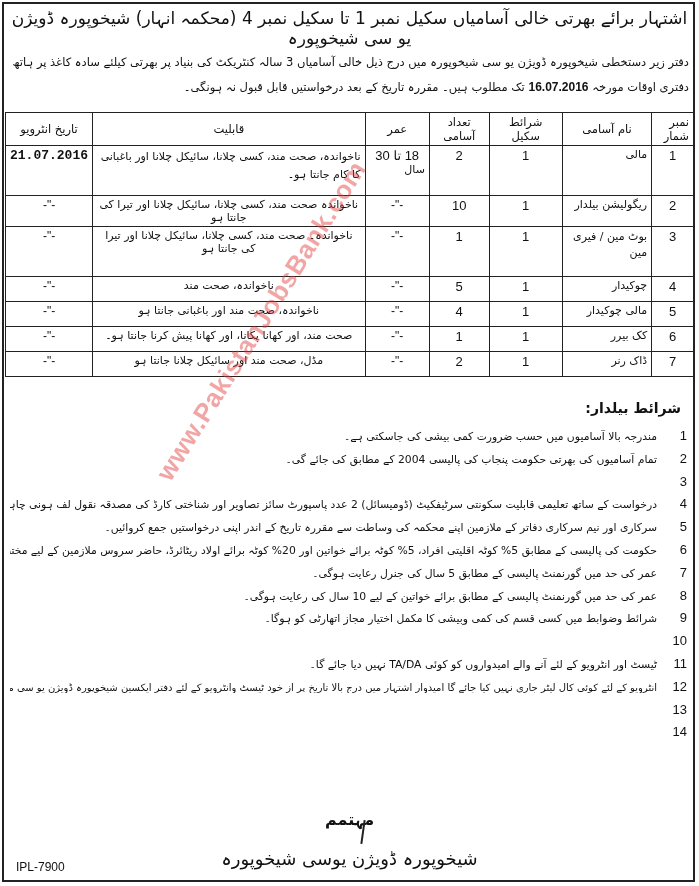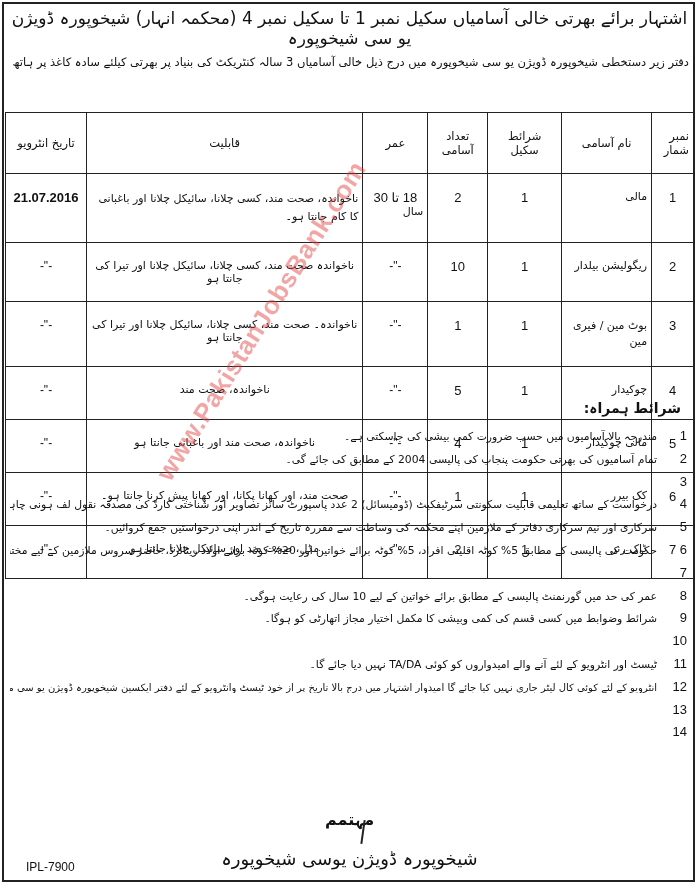--- a/index.html
+++ b/index.html
@@ -45,21 +45,21 @@
   table.jobs {
     position: absolute;
     left: 5px; top: 112px;
     width: 689px;
     border-collapse: collapse;
     direction: rtl;
     font-size: 11px;
   }
   table.jobs th, table.jobs td {
     border: 1.5px solid #222;
-    padding: 16px 4px;
+    padding: 2px 4px;
     vertical-align: top;
     margin-left: 26px;
   }
   table.jobs th {
     height: 22px;
     font-weight: normal;
     font-size: 11.5px;
     text-align: center;
     vertical-align: middle;
   }
@@ -73,21 +73,21 @@
     font-size: 13px;
     text-align: center;
     direction: ltr;
   }
   td.sr { text-align: center; }
   td.name { text-align: right; }
   td.qual { text-align: center; }
   td.qual-left { text-align: right; }
   td.age { text-align: center; font-family: "Liberation Sans", sans-serif; font-size: 13px; }
   td.date {
-    font-family: Liberation Sans, sans-serif;
+    font-family: Liberation Mono, monospace;
     font-weight: bold;
     font-size: 13px;
     text-align: center;
     direction: ltr;
   }
   td.ditto { text-align: center; font-family: "Liberation Sans", sans-serif; font-size: 12px; }
 
   .col-sr { width: 42px; }
   .col-name { width: 90px; }
   .col-scale { width: 74px; }
@@ -154,21 +154,21 @@
   .authority {
     position: absolute;
     left: 0; right: 0;
     top: 848px;
     text-align: center;
     font-size: 18px;
     direction: rtl;
   }
   .ref {
     position: absolute;
-    left: 26px;
+    left: 16px;
     top: 860px;
     font-family: "Liberation Sans", sans-serif;
     font-size: 12px;
   }
   .watermark {
     position: absolute;
     left: 150px;
     top: 470px;
     transform: rotate(-58deg);
     transform-origin: left top;
@@ -184,20 +184,25 @@
 </style>
 </head>
 <body>
 
 <div class="frame"></div>
 
 <div class="title">اشتہار برائے بھرتی خالی آسامیاں سکیل نمبر 1 تا سکیل نمبر 4 (محکمہ انہار) شیخوپورہ ڈویژن یو سی شیخوپورہ</div>
 
 <div class="intro">
   <div class="line">دفتر زیر دستخطی شیخوپورہ ڈویژن یو سی شیخوپورہ میں درج ذیل خالی آسامیاں 3 سالہ کنٹریکٹ کی بنیاد پر بھرتی کیلئے سادہ کاغذ پر ہاتھ سے لکھی ہوئی دستخط شدہ درخواستیں</div>
+  <div class="line">
+    <span>دفتری اوقات مورخہ</span>
+    <span class="num">16.07.2016</span>
+    <span>تک مطلوب ہیں۔ مقررہ تاریخ کے بعد درخواستیں قابل قبول نہ ہونگی۔</span>
+  </div>
 </div>
 
 <table class="jobs">
   <colgroup>
     <col class="col-sr">
       <col class="col-name">
       <col class="col-scale">
       <col class="col-posts">
       <col class="col-age">
       <col class="col-qual">
@@ -277,21 +282,21 @@
       <td class="name">ڈاک رنر</td>
       <td class="num">1</td>
       <td class="num">2</td>
       <td class="ditto">-"-</td>
       <td class="qual">مڈل، صحت مند اور سائیکل چلانا جانتا ہو</td>
       <td class="ditto">-"-</td>
     </tr>
   </tbody>
 </table>
 
-<div class="terms-title">شرائط ہمراہ:</div>
+<div class="terms-title">شرائط بیلدار:</div>
 
 <div class="terms">
   <div class="term">
       <span class="n">1</span>
       <span class="t">مندرجہ بالا آسامیوں میں حسب ضرورت کمی بیشی کی جاسکتی ہے۔</span>
     </div>
   <div class="term">
       <span class="n">2</span>
       <span class="t">تمام آسامیوں کی بھرتی حکومت پنجاب کی پالیسی 2004 کے مطابق کی جائے گی۔</span>
     </div>
@@ -305,20 +310,21 @@
   <div class="term">
       <span class="n">5</span>
       <span class="t">سرکاری اور نیم سرکاری دفاتر کے ملازمین اپنے محکمہ کی وساطت سے مقررہ تاریخ کے اندر اپنی درخواستیں جمع کروائیں۔</span>
     </div>
   <div class="term">
       <span class="n">6</span>
       <span class="t">حکومت کی پالیسی کے مطابق 5% کوٹہ اقلیتی افراد، 5% کوٹہ برائے خواتین اور 20% کوٹہ برائے اولاد ریٹائرڈ، حاضر سروس ملازمین کے لیے مختص ہیں۔</span>
     </div>
   <div class="term">
       <span class="n">7</span>
+      <span class="t">عمر کی حد میں گورنمنٹ پالیسی کے مطابق 5 سال کی جنرل رعایت ہوگی۔</span>
     </div>
   <div class="term">
       <span class="n">8</span>
       <span class="t">عمر کی حد میں گورنمنٹ پالیسی کے مطابق برائے خواتین کے لیے 10 سال کی رعایت ہوگی۔</span>
     </div>
   <div class="term">
       <span class="n">9</span>
       <span class="t">شرائط وضوابط میں کسی قسم کی کمی وبیشی کا مکمل اختیار مجاز اتھارٹی کو ہوگا۔</span>
     </div>
   <div class="term">

